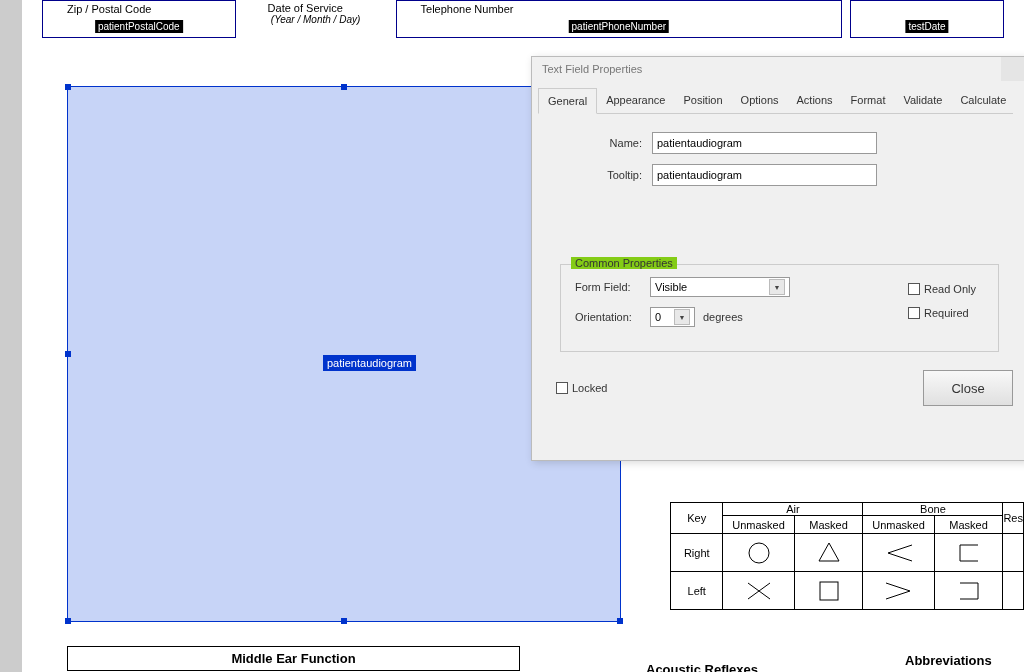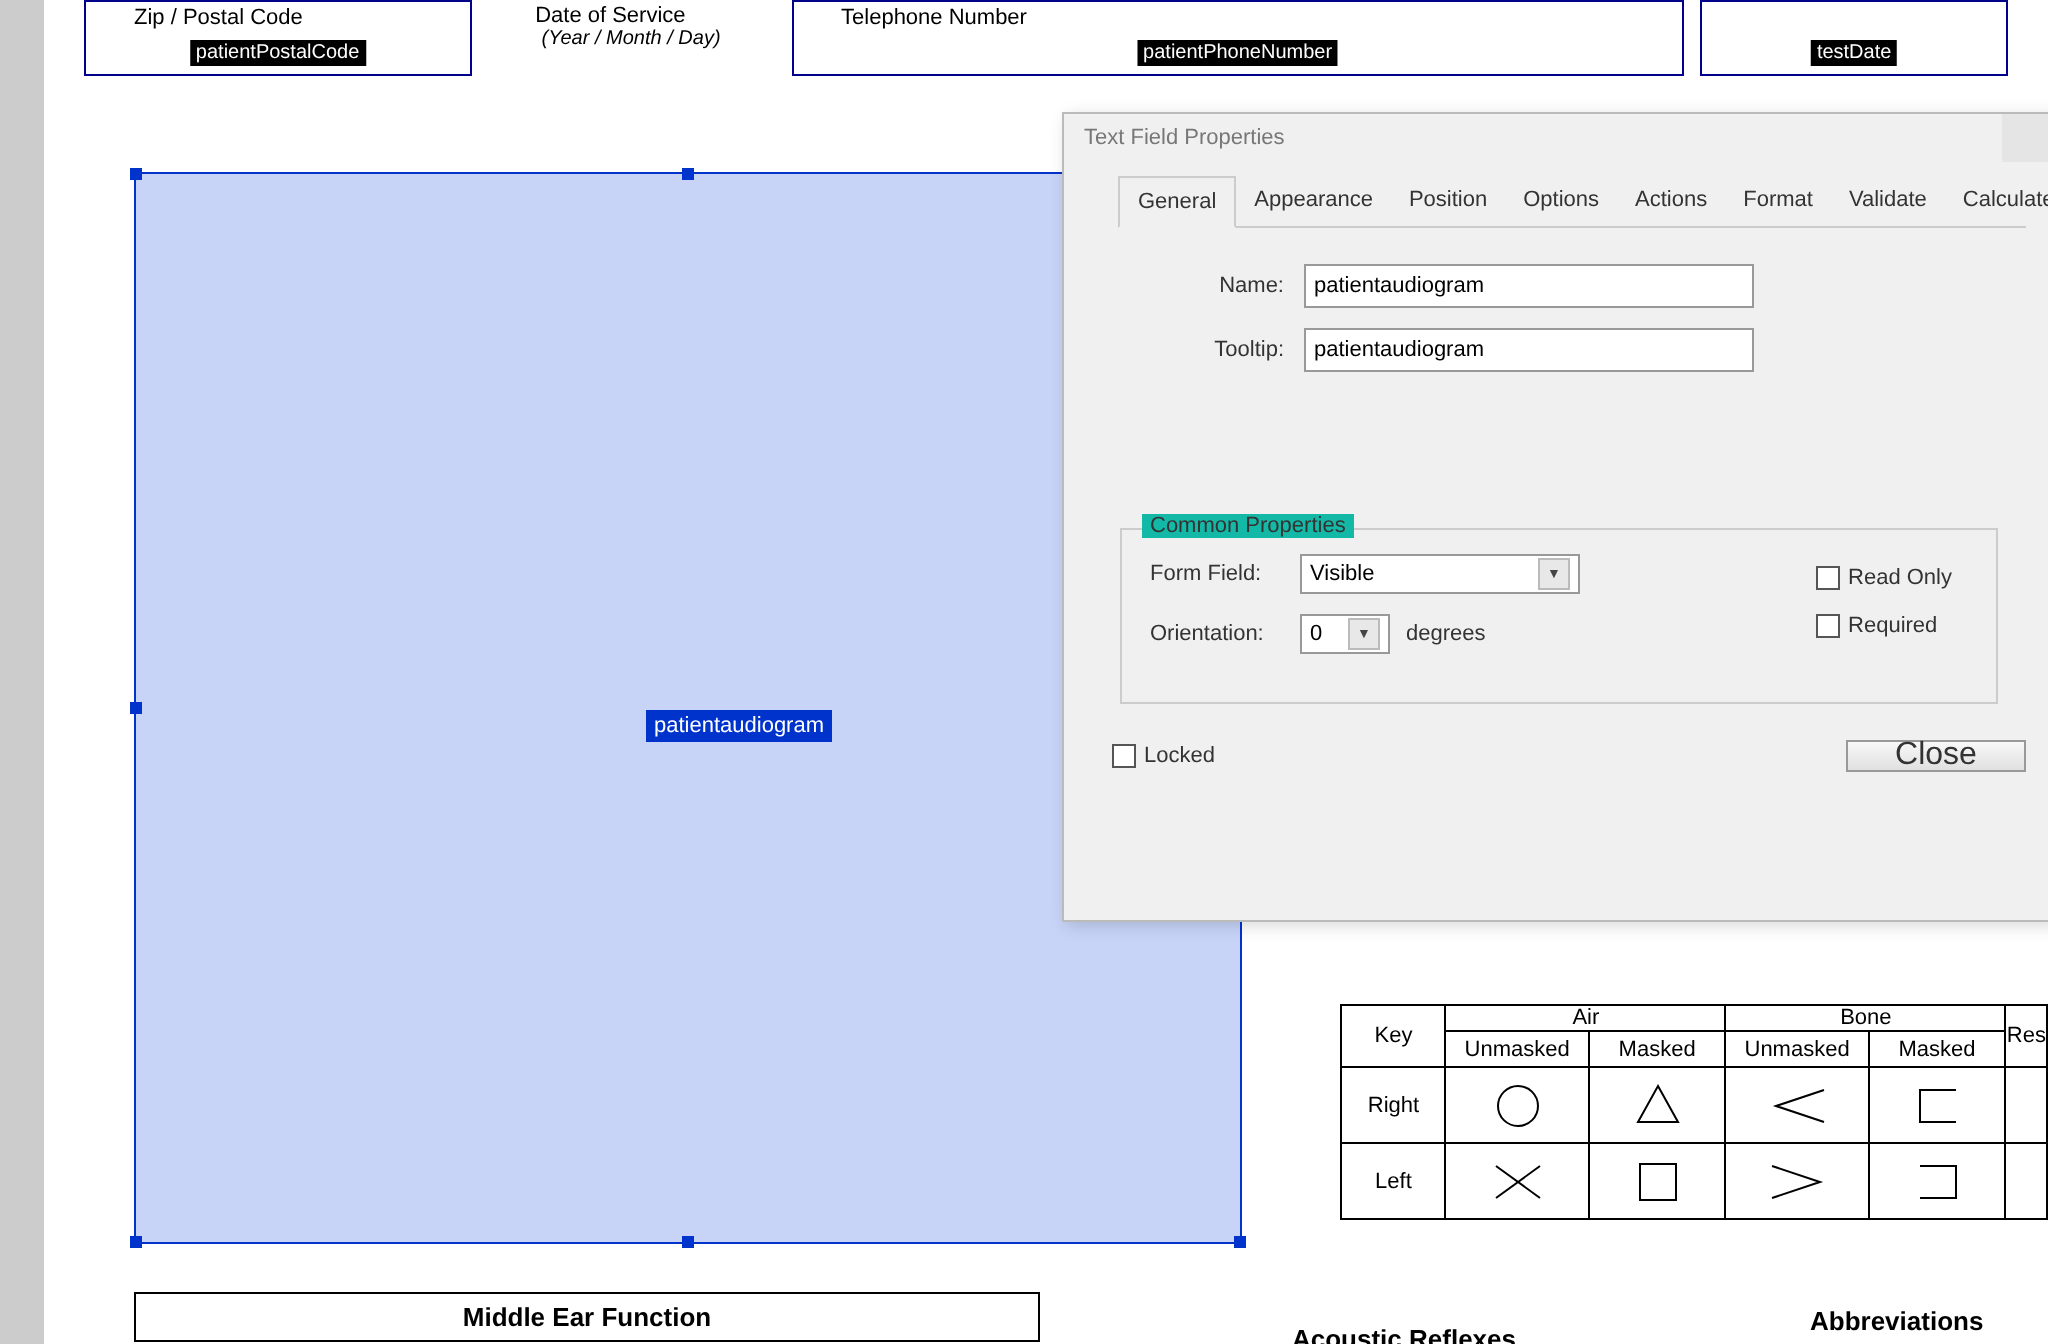--- a/index.html
+++ b/index.html
@@ -22,41 +22,41 @@
     .sel-handle { position: absolute; width: 6px; height: 6px; background: #0033cc; }
     .h-tl { left: -3px; top: -3px; } .h-tr { right: -3px; top: -3px; } .h-bl { left: -3px; bottom: -3px; } .h-br { right: -3px; bottom: -3px; }
     .h-tm { left: 50%; margin-left: -3px; top: -3px; } .h-bm { left: 50%; margin-left: -3px; bottom: -3px; }
     .h-ml { left: -3px; top: 50%; margin-top: -3px; } .h-mr { right: -3px; top: 50%; margin-top: -3px; }
     .audiogram-label { position: absolute; left: 255px; top: 268px; background: #0033cc; color: #fff; font-size: 11px; padding: 2px 4px; }
     
     
     .dialog { position: absolute; left: 509px; top: 56px; width: 497px; height: 405px; background: #f0f0f0; border: 1px solid #bbb; box-shadow: 2px 2px 8px rgba(0,0,0,0.15); }
     .dialog-title { padding: 6px 10px; font-size: 11px; color: #777; }
     .dialog-close-x { position: absolute; right: 0; top: 0; width: 26px; height: 24px; background: #e5e5e5; }
-    .tabs { display: flex; border-bottom: 1px solid #ccc; margin: 7px 14px 0 27px; }
+    .tabs { display: flex; border-bottom: 1px solid #ccc; margin: 7px 14px 0 6px; }
     .tab { padding: 6px 9px; font-size: 11px; color: #333; cursor: pointer; }
     .tab.active { background: #f0f0f0; border: 1px solid #ccc; border-bottom: 1px solid #f0f0f0; margin-bottom: -1px; }
     .tab-body { padding: 18px 30px 0 30px; }
     .row { display: flex; align-items: center; margin-bottom: 10px; }
     .row-label { width: 90px; text-align: right; font-size: 11px; color: #333; padding-right: 10px; }
     .row-input { width: 225px; height: 22px; border: 1px solid #999; padding: 2px 4px; font-size: 11px; background: #fff; }
     .fieldset { border: 1px solid #ccc; margin: 78px 28px 0 28px; padding: 12px 14px 14px 14px; position: relative; }
-    .fieldset-legend { position: absolute; top: -8px; left: 10px; background: #14b8a6; padding: 0 4px; font-size: 11px; color: #333; }
+    .fieldset-legend { position: absolute; top: -8px; left: 10px; background: #84cc16; padding: 0 4px; font-size: 11px; color: #333; }
     .common-row { display: flex; align-items: center; margin-bottom: 10px; }
     .common-label { width: 75px; font-size: 11px; color: #333; }
     .select-box { width: 140px; height: 20px; border: 1px solid #999; background: #fff; font-size: 11px; padding: 1px 4px; display: flex; align-items: center; justify-content: space-between; }
     .select-small { width: 45px; height: 20px; border: 1px solid #999; background: #fff; font-size: 11px; padding: 1px 4px; display: flex; align-items: center; justify-content: space-between; }
     .dd-arrow { width: 16px; height: 16px; background: #e8e8e8; border: 1px solid #bbb; display: flex; align-items: center; justify-content: center; font-size: 7px; color: #444; }
     .degrees { font-size: 11px; color: #333; margin-left: 8px; }
     .chk-group { display: flex; align-items: center; gap: 4px; }
     .chk { width: 12px; height: 12px; border: 1px solid #555; background: #fff; }
     .chk-label { font-size: 11px; color: #333; }
     .right-checks { position: absolute; right: 22px; top: 18px; display: flex; flex-direction: column; gap: 12px; }
     .bottom-bar { display: flex; align-items: center; justify-content: space-between; padding: 10px 14px 0 24px; margin-top: 8px; }
-    .close-btn { width: 90px; height: 16px; border: 1px solid #999; background: linear-gradient(#f8f8f8,#e0e0e0); font-size: 16px; color: #333; display: flex; align-items: center; justify-content: center; cursor: pointer; }
+    .close-btn { width: 90px; height: 36px; border: 1px solid #999; background: linear-gradient(#f8f8f8,#e0e0e0); font-size: 13px; color: #333; display: flex; align-items: center; justify-content: center; cursor: pointer; }
     
     
     .cutoff-lous { position: absolute; right: -5px; top: 132px; font-size: 11px; color: #000; }
     .black-stack { position: absolute; right: -2px; top: 150px; width: 14px; }
     .black-cell { width: 14px; height: 19px; background: #000; border-bottom: 1px solid #555; }
     
     
     .legend { position: absolute; left: 648px; top: 502px; border-collapse: collapse; }
     .legend td, .legend th { border: 1px solid #000; font-size: 11px; text-align: center; font-weight: normal; }
     .legend .key-cell { width: 58px; }

